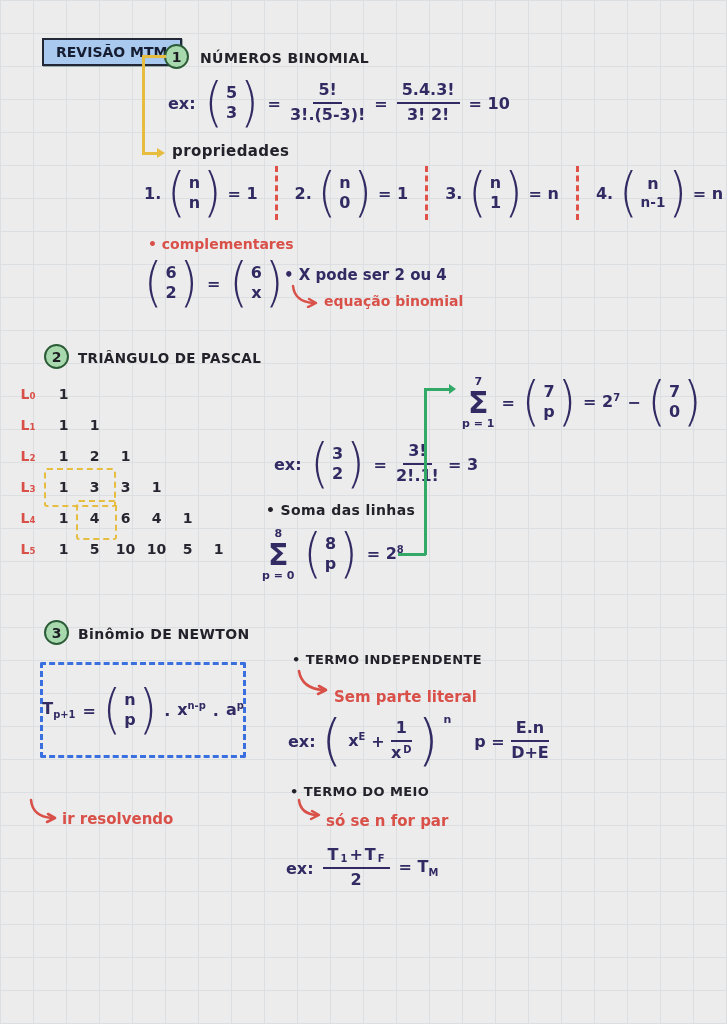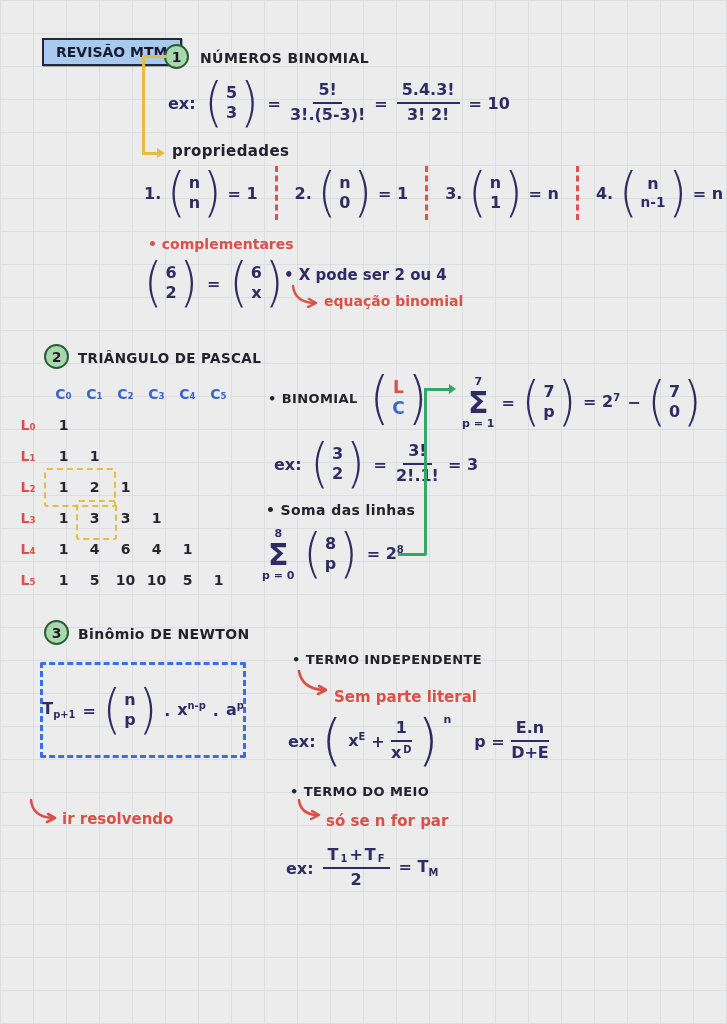--- a/index.html
+++ b/index.html
@@ -178,29 +178,20 @@
     <path d="M3 2 C4 12, 11 18, 23 19" fill="none" stroke="#d95049" stroke-width="2.5" stroke-linecap="round"></path>
     <path d="M19 15 L26 19 L18 23" fill="none" stroke="#d95049" stroke-width="2.5" stroke-linecap="round" stroke-linejoin="round"></path>
   </svg>
   <div class="abs hand-red" style="left:324px;top:293px;">equação binomial</div>
 
   <div class="num-circle" style="left:44px;top:344px;">2</div>
   <div class="abs note-h" style="left:78px;top:350px;font-size:13.5px;">TRIÂNGULO DE PASCAL</div>
 
   <div class="ptable">
     <div class="prow">
-      <span class="pl"></span>
-      <span class="pc">C₀</span>
-      <span class="pc">C₁</span>
-      <span class="pc">C₂</span>
-      <span class="pc">C₃</span>
-      <span class="pc">C₄</span>
-      <span class="pc">C₅</span>
-    </div>
-    <div class="prow">
       <span class="pl">L₀</span>
       <span class="pv">1</span>
     </div>
     <div class="prow">
       <span class="pl">L₁</span>
       <span class="pv">1</span>
       <span class="pv">1</span>
     </div>
     <div class="prow">
       <span class="pl">L₂</span>
@@ -229,29 +220,20 @@
       <span class="pv">5</span>
       <span class="pv">10</span>
       <span class="pv">10</span>
       <span class="pv">5</span>
       <span class="pv">1</span>
     </div>
     <div class="ybox" style="left:36px;top:90px;width:68px;height:35px;"></div>
     <div class="ybox" style="left:68px;top:122px;width:37px;height:36px;"></div>
   </div>
 
-  <div class="mrow" style="left:268px;top:368px;height:60px;gap:12px;">
-    <span class="note-h" style="font-size:13px;">• BINOMIAL</span>
-    <span class="binom math" style="font-size:17px;">
-      <span class="bcol">
-          <span class="red">L</span>
-          <span class="blue">C</span>
-        </span>
-    </span>
-  </div>
 
   <div class="mrow math" style="left:274px;top:436px;height:56px;">
     <span>ex:</span>
     <span class="binom">
         <span class="bcol">
           <span>3</span>
           <span>2</span>
         </span>
       </span>
     <span>=</span>

